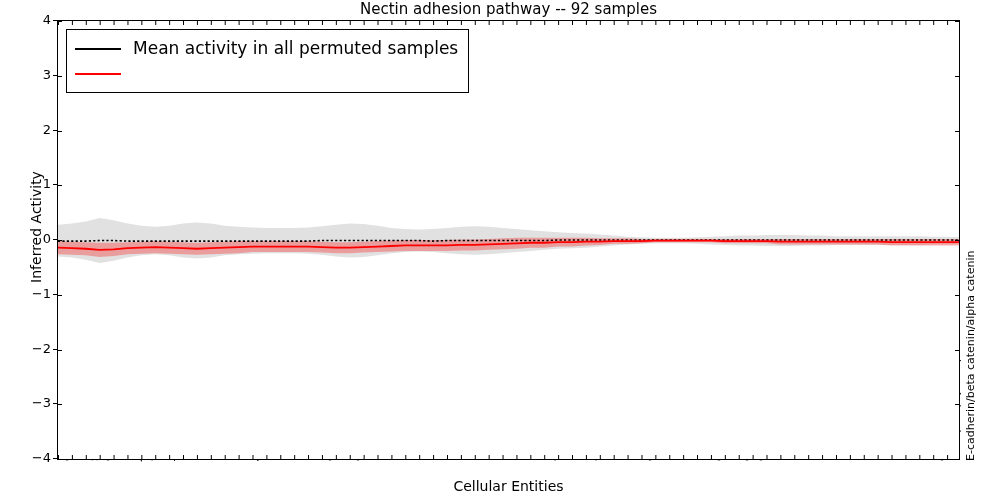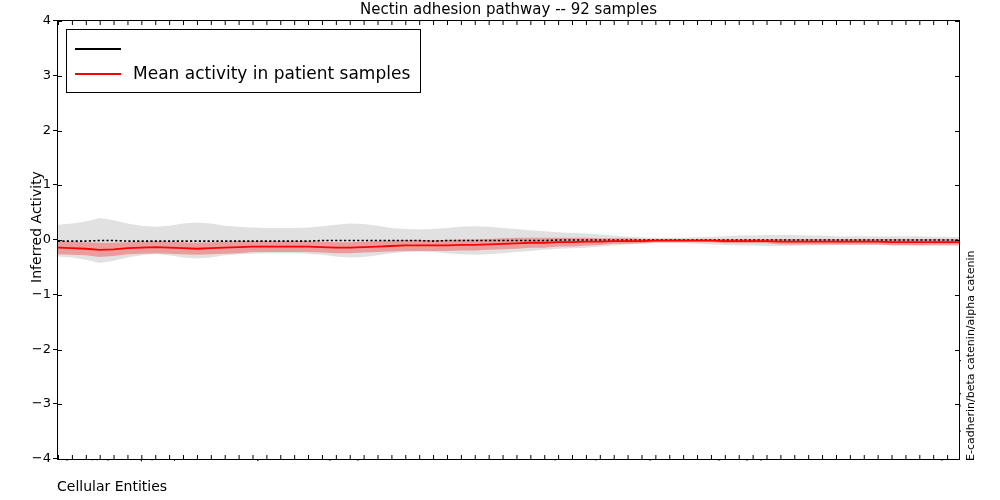--- a/index.html
+++ b/index.html
@@ -16,21 +16,21 @@
          font-size:15px;line-height:17px;white-space:nowrap;}
 
   
   #ylabel{position:absolute;left:-94px;top:219px;width:260px;text-align:center;
           transform:rotate(-90deg);transform-origin:50% 50%;font-size:14px;white-space:nowrap;}
   .ytick{position:absolute;right:1002px;width:40px;text-align:right;font-size:13px;
          line-height:13px;margin-top:-7px;}
   .ytickmark{position:absolute;left:-4px;width:4px;height:1px;background:#000;}
 
   
-  #xlabel{position:absolute;left:57px;top:478px;width:903px;text-align:left;
+  #xlabel{position:absolute;left:57px;top:478px;width:903px;text-align:center;
           font-size:14px;white-space:nowrap;}
   .xlab{position:absolute;top:461px;font-size:11px;line-height:11px;white-space:nowrap;
         transform:rotate(-90deg);transform-origin:0 0;}
 
   
   svg.plot{position:absolute;left:0;top:0;width:903px;height:438px;display:block;}
 
   
   #legend{position:absolute;left:8px;top:8px;background:#fff;border:1px solid #000;
           padding:6px 10px 6px 8px;}
@@ -280,24 +280,24 @@
           <line x1="889.6076923076923" x2="889.6076923076923" y1="0" y2="4" stroke="#000" stroke-width="1"></line>
           <line x1="889.6076923076923" x2="889.6076923076923" y1="438" y2="434" stroke="#000" stroke-width="1"></line>
           <line x1="903.5" x2="903.5" y1="0" y2="4" stroke="#000" stroke-width="1"></line>
           <line x1="903.5" x2="903.5" y1="438" y2="434" stroke="#000" stroke-width="1"></line>
         </g>
     </svg>
 
     <div id="legend">
         <div class="row">
           <span class="swatch" style="border-top-color: rgb(0, 0, 0);"></span>
+          <span class="txt">Mean activity in all permuted samples</span>
         </div>
         <div class="row">
           <span class="swatch" style="border-top-color: rgb(255, 0, 0);"></span>
-          <span class="txt">Mean activity in patient samples</span>
         </div>
       </div>
   <div style="position: absolute; left: 0px; width: 4px; height: 1px; background: rgb(0, 0, 0); top: 0px;"></div>
       <div style="position: absolute; right: 0px; width: 4px; height: 1px; background: rgb(0, 0, 0); top: 0px;"></div>
       <div style="position: absolute; left: 0px; width: 4px; height: 1px; background: rgb(0, 0, 0); top: 54.75px;"></div>
       <div style="position: absolute; right: 0px; width: 4px; height: 1px; background: rgb(0, 0, 0); top: 54.75px;"></div>
       <div style="position: absolute; left: 0px; width: 4px; height: 1px; background: rgb(0, 0, 0); top: 109.5px;"></div>
       <div style="position: absolute; right: 0px; width: 4px; height: 1px; background: rgb(0, 0, 0); top: 109.5px;"></div>
       <div style="position: absolute; left: 0px; width: 4px; height: 1px; background: rgb(0, 0, 0); top: 164.25px;"></div>
       <div style="position: absolute; right: 0px; width: 4px; height: 1px; background: rgb(0, 0, 0); top: 164.25px;"></div>

